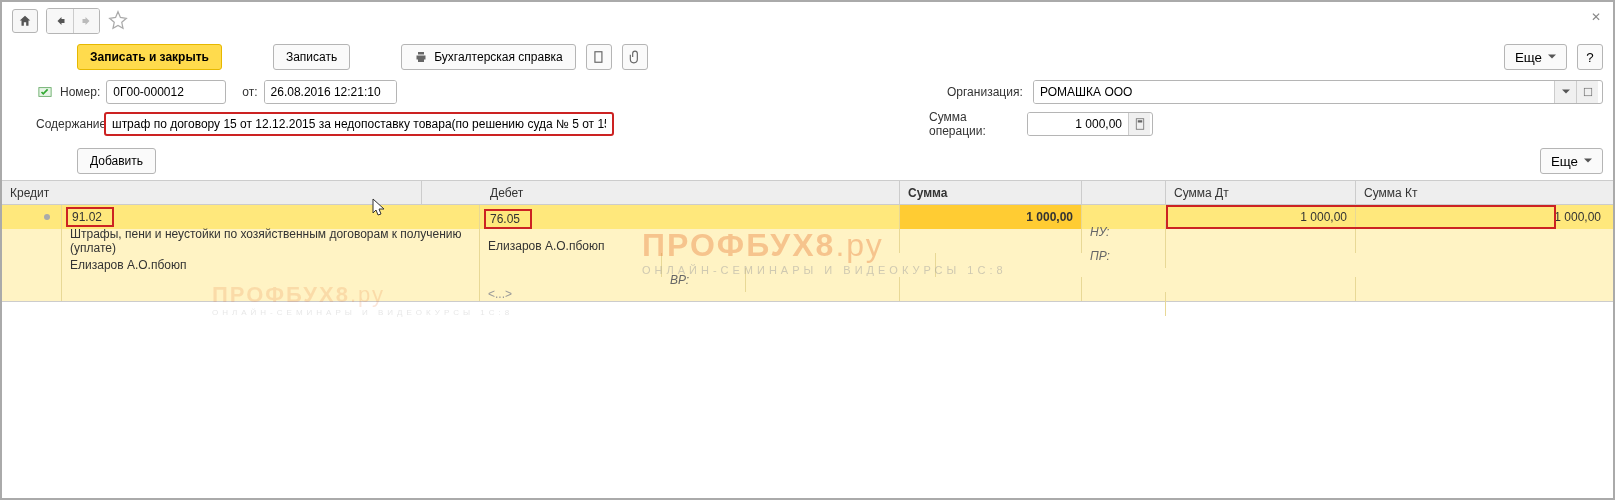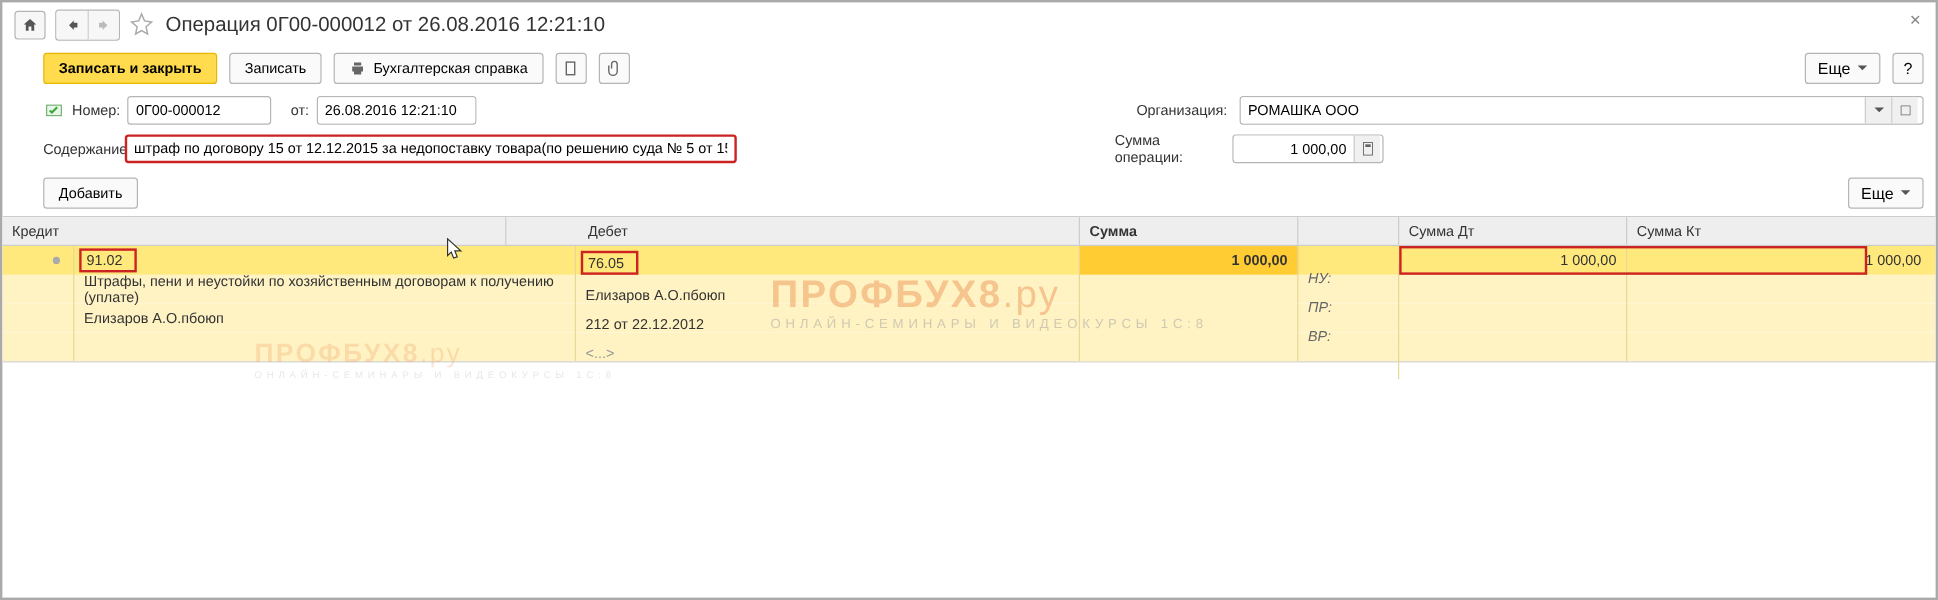--- a/index.html
+++ b/index.html
@@ -6,21 +6,21 @@
 body { font-family: Arial, sans-serif; font-size: 12px; color: #333; background: #fff; width: 1615px; height: 500px; overflow: hidden; position: relative; border: 2px solid #aaa; }
 .titlebar { display: flex; align-items: center; padding: 6px 10px; gap: 8px; }
 .icon-btn { display: inline-flex; align-items: center; justify-content: center; width: 26px; height: 24px; border: 1px solid #b5b5b5; border-radius: 3px; background: #f7f7f7; cursor: pointer; }
 .nav-group { display: inline-flex; border: 1px solid #b5b5b5; border-radius: 3px; overflow: hidden; }
 .nav-group .nav-btn { width: 26px; height: 24px; display: flex; align-items: center; justify-content: center; background: #f7f7f7; border: none; cursor: pointer; }
 .nav-group .nav-btn + .nav-btn { border-left: 1px solid #ccc; }
 .star { width: 22px; height: 22px; color: #999; }
 .title { font-size: 17px; font-weight: normal; color: #333; }
 .close-x { position: absolute; top: 8px; right: 12px; color: #888; cursor: pointer; }
 .toolbar { display: flex; align-items: center; padding: 4px 10px 8px 34px; gap: 10px; }
-.btn { height: 26px; padding: 0 12px; border: 1px solid #b5b5b5; border-radius: 3px; background: #fafafa; cursor: pointer; font-size: 12px; display: inline-flex; align-items: center; gap: 6px; }
+.btn { height: 26px; padding: 0 12px; border: 1px solid #b5b5b5; border-radius: 3px; background: #fafafa; cursor: pointer; font-size: 12px; display: inline-flex; align-items: center; gap: 6px; margin-left: 41px; }
 .btn.primary { background: #ffdb4d; border-color: #e6b800; font-weight: bold; }
 .small-btn { width: 26px; height: 26px; border: 1px solid #b5b5b5; border-radius: 3px; background: #fafafa; display: inline-flex; align-items: center; justify-content: center; cursor: pointer; }
 .spacer { flex: 1; }
 .more-btn { height: 26px; padding: 0 10px; border: 1px solid #b5b5b5; border-radius: 3px; background: #fafafa; cursor: pointer; display: inline-flex; align-items: center; gap: 6px; }
 .help-btn { width: 26px; height: 26px; border: 1px solid #b5b5b5; border-radius: 3px; background: #fafafa; display:flex; align-items:center; justify-content:center; cursor:pointer; }
 .form-row { display: flex; align-items: center; padding: 2px 10px 4px 34px; gap: 6px; }
 .label { font-size: 12px; color: #333; }
 .input { height: 24px; border: 1px solid #b5b5b5; border-radius: 3px; padding: 0 6px; font-size: 12px; background: #fff; }
 .input-group { display: inline-flex; border: 1px solid #b5b5b5; border-radius: 3px; height: 24px; overflow: hidden; background:#fff; }
 .input-group input { border: none; height: 22px; padding: 0 6px; font-size: 12px; outline: none; }
@@ -73,21 +73,20 @@
       <svg width="12" height="12" viewBox="0 0 24 24">
           <path fill="#bbb" d="M9 4l8 8-8 8v-4H3v-8h6z"></path>
         </svg>
     </button>
   </div>
   <span class="star">
     <svg width="20" height="20" viewBox="0 0 24 24">
         <path fill="none" stroke="#aaa" stroke-width="1.5" d="M12 2l2.9 6.9L22 10l-5.5 4.8L18 22l-6-3.5L6 22l1.5-7.2L2 10l7.1-1.1z"></path>
       </svg>
   </span>
-  <span class="title">Операция 0Г00-000012 от 26.08.2016 12:21:10</span>
 </div>
 <span class="close-x">✕</span>
 
 <div class="toolbar">
   <button class="btn primary">Записать и закрыть</button>
   <button class="btn">Записать</button>
   <button class="btn">
     <svg width="14" height="12" viewBox="0 0 24 24">
         <path fill="#666" d="M6 2h12v5H6zm-3 7h18v8h-3v5H6v-5H3zm5 6h8v5H8z"></path>
       </svg>
@@ -211,21 +210,20 @@
     <div class="cell c-credit">Елизаров А.О.пбоюп</div>
     <div class="cell c-sum" style="background:#fff3c4;font-weight:normal"></div>
     <div class="cell c-type">ПР:</div>
     <div class="cell c-sumdt"></div>
     <div class="cell c-sumkt"></div>
   </div>
 
   <div class="row detail">
     <div class="cell c-marker" style="margin-left:30px"></div>
     <div class="cell c-debit" style="margin-left:0">Елизаров А.О.пбоюп</div>
-    <div class="cell c-credit">212 от 22.12.2012</div>
     <div class="cell c-sum" style="background:#fff3c4;font-weight:normal"></div>
     <div class="cell c-type">ВР:</div>
     <div class="cell c-sumdt"></div>
     <div class="cell c-sumkt"></div>
   </div>
 
   <div class="row detail">
     <div class="cell c-marker" style="margin-left:30px"></div>
     <div class="cell c-debit" style="margin-left:0"></div>
     <div class="cell c-credit" style="color:#999">&lt;...&gt;</div>

